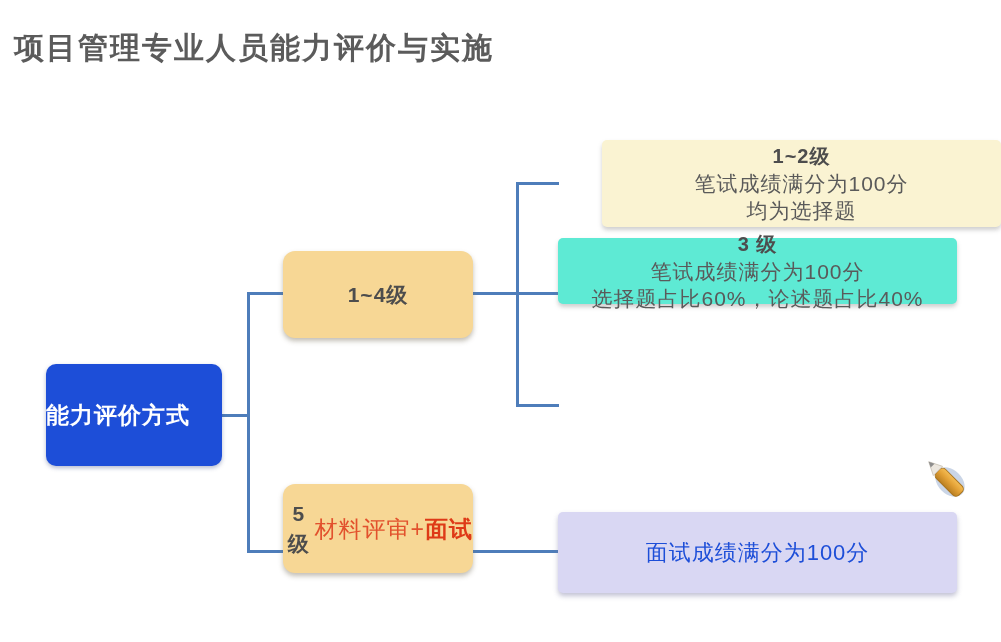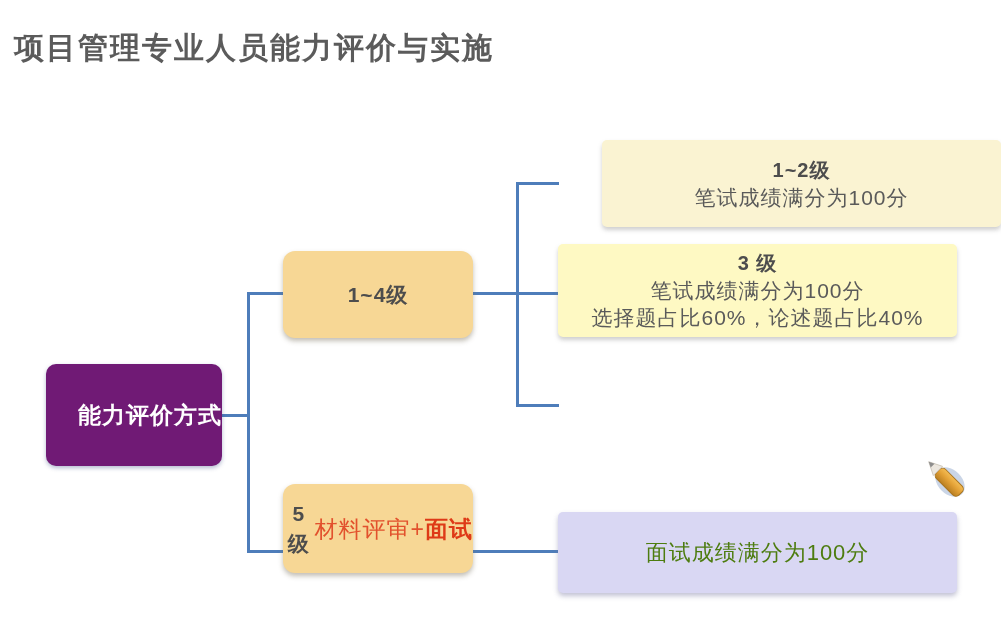--- a/index.html
+++ b/index.html
@@ -33,26 +33,26 @@
   .h-line { height: 3px; }
   .v-line { width: 3px; }
 
   
   .node-root {
     position: absolute;
     left: 46px;
     top: 364px;
     width: 176px;
     height: 102px;
-    background: #701a75;
+    background: #1d4ed8;
     border-radius: 10px;
     box-shadow: 0 2px 4px rgba(40,60,120,0.35);
     display: flex;
     align-items: center;
-    justify-content: flex-end;
+    justify-content: flex-start;
   }
   .node-root .root-label {
     color: #ffffff;
     font-size: 23px;
     font-weight: 700;
     letter-spacing: 1px;
   }
 
   
   .node-method {
@@ -96,40 +96,40 @@
     width: 399px;
     border-radius: 5px;
     box-shadow: 0 3px 4px rgba(130,130,130,0.38);
     display: flex;
     flex-direction: column;
     align-items: center;
     justify-content: center;
     text-align: center;
   }
   .node-detail.d1 { top: 140px; height: 87px; background: #faf3d2; margin-left: 44px; }
-  .node-detail.d2 { top: 244px; height: 93px; background: #fef9c3; }
+  .node-detail.d2 { top: 238px; height: 66px; background: #5eead4; }
   .node-detail.d3 { top: 361px; height: 87px; background: #ededed; }
   .node-detail.d4 { top: 512px; height: 81px; background: #d9d7f3; box-shadow: 0 3px 5px rgba(120,120,160,0.45); }
   .detail-heading {
     font-size: 20px;
     font-weight: 700;
     color: #4d4d4d;
     letter-spacing: 1px;
     line-height: 27px;
   }
   .detail-line {
     font-size: 21px;
     color: #5a5a5a;
     letter-spacing: 1px;
     line-height: 27px;
     white-space: nowrap;
   }
   .detail-single {
     font-size: 22px;
-    color: #4d7c0f;
+    color: #1d4ed8;
     letter-spacing: 1px;
   }
 
   .pencil-wrap {
     position: absolute;
     left: 916px;
     top: 448px;
     width: 58px;
     height: 60px;
   }
@@ -160,20 +160,21 @@
   </div>
 
   <div class="node-method m2">
     <div class="method-heading">5 级</div>
     <div class="method-line"><span>材料评审+</span><span class="emphasis">面试</span></div>
   </div>
 
   <div class="node-detail d1">
     <div class="detail-heading">1~2级</div>
     <div class="detail-line">笔试成绩满分为100分</div>
+    <div class="detail-line">均为选择题</div>
   </div>
 
   <div class="node-detail d2">
     <div class="detail-heading">3 级</div>
     <div class="detail-line">笔试成绩满分为100分</div>
     <div class="detail-line">选择题占比60%，论述题占比40%</div>
   </div>
 
 
   <div class="node-detail d4">

